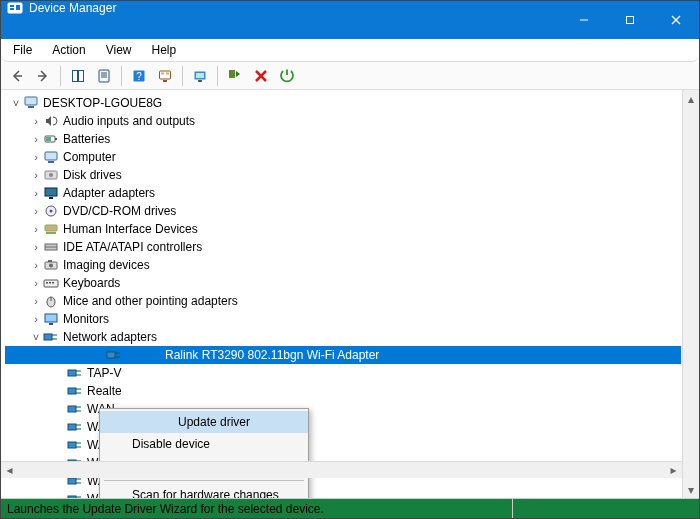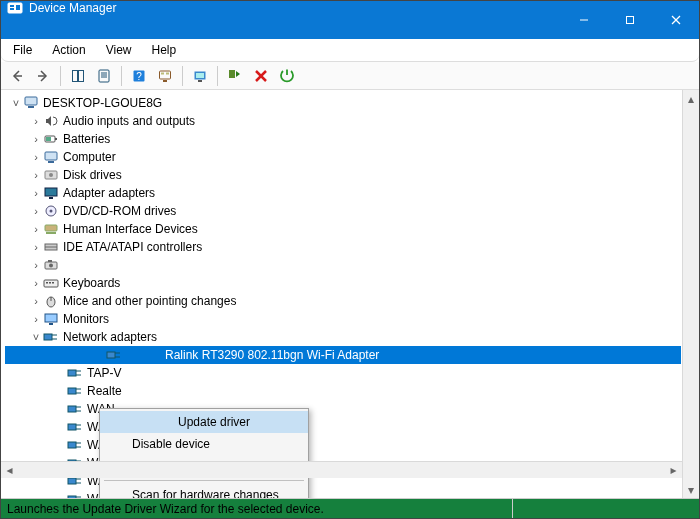--- a/index.html
+++ b/index.html
@@ -263,20 +263,21 @@
 
       <div class="node indent1">
         <span class="twisty">›</span>
         <span class="nicon">
             <svg width="16" height="16" viewBox="0 0 16 16">
               <rect x="2" y="5" width="12" height="7" rx="1" fill="#ddd" stroke="#666"></rect>
               <circle cx="8" cy="8.5" r="2" fill="#666"></circle>
               <rect x="5" y="3" width="4" height="2" fill="#666"></rect>
             </svg>
           </span>
+        <span>Imaging devices</span>
       </div>
 
       <div class="node indent1">
         <span class="twisty">›</span>
         <span class="nicon">
             <svg width="16" height="16" viewBox="0 0 16 16">
               <rect x="1" y="5" width="14" height="7" rx="1" fill="#eee" stroke="#555"></rect>
               <rect x="3" y="7" width="2" height="1.5" fill="#555"></rect>
               <rect x="6" y="7" width="2" height="1.5" fill="#555"></rect>
               <rect x="9" y="7" width="2" height="1.5" fill="#555"></rect>
@@ -286,21 +287,21 @@
       </div>
 
       <div class="node indent1">
         <span class="twisty">›</span>
         <span class="nicon">
             <svg width="16" height="16" viewBox="0 0 16 16">
               <ellipse cx="8" cy="9" rx="4" ry="5" fill="#ddd" stroke="#555"></ellipse>
               <line x1="8" y1="4" x2="8" y2="8" stroke="#555"></line>
             </svg>
           </span>
-        <span>Mice and other pointing changes</span>
+        <span>Mice and other pointing adapters</span>
       </div>
 
       <div class="node indent1">
         <span class="twisty">›</span>
         <span class="nicon">
             <svg width="16" height="16" viewBox="0 0 16 16">
               <rect x="2" y="3" width="12" height="8" fill="#9cf" stroke="#258"></rect>
               <rect x="6" y="12" width="4" height="2" fill="#258"></rect>
             </svg>
           </span>

